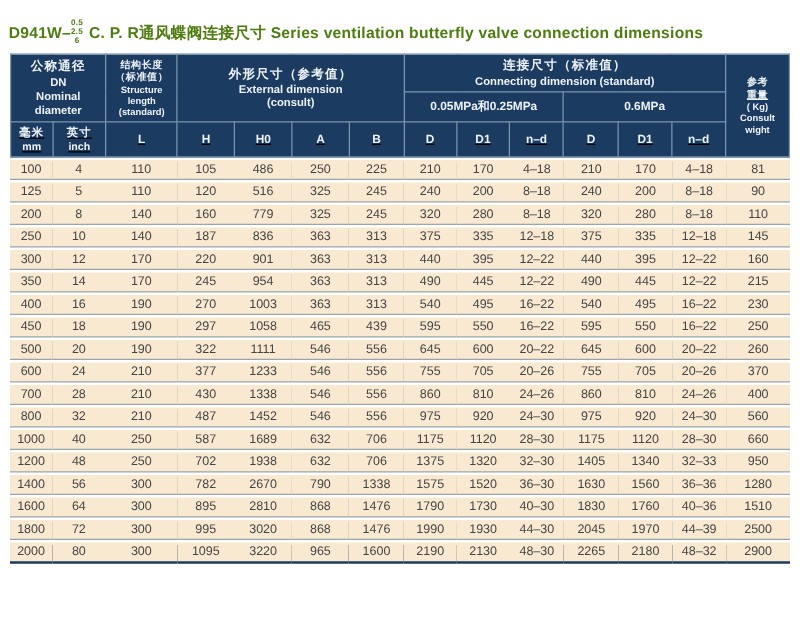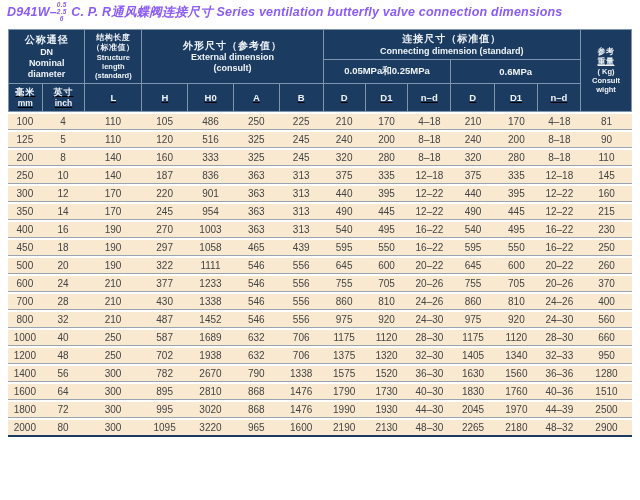--- a/index.html
+++ b/index.html
@@ -1,26 +1,25 @@
 <!DOCTYPE html>
 <html><head>
 <meta charset="utf-8">
 <style>
   * { margin: 0; padding: 0; box-sizing: border-box; }
   html, body { width: 640px; height: 500px; background: #ffffff; overflow: hidden; }
   body { font-family: "Liberation Sans", "DejaVu Sans", sans-serif; }
 
   .title {
-    padding: 1px 0 0 7px;
+    padding: 15px 0 0 7px;
     font-size: 12.5px;
     font-weight: bold;
-    color: #8b5cf6;
+    color: #4d7c0f;
     letter-spacing: 0.2px;
     white-space: nowrap;
-    font-style: italic;
   }
   .stack {
     display: inline-flex;
     flex-direction: column;
     vertical-align: middle;
     font-size: 6.5px;
     line-height: 1.1;
     text-align: center;
     font-weight: bold;
     margin: 0 1px 2px 0;
@@ -229,21 +228,21 @@
           <td>240</td>
           <td>200</td>
           <td>8–18</td>
           <td>90</td>
         </tr>
         <tr>
           <td>200</td>
           <td>8</td>
           <td>140</td>
           <td>160</td>
-          <td>333</td>
+          <td>779</td>
           <td>325</td>
           <td>245</td>
           <td>320</td>
           <td>280</td>
           <td>8–18</td>
           <td>320</td>
           <td>280</td>
           <td>8–18</td>
           <td>110</td>
         </tr>

